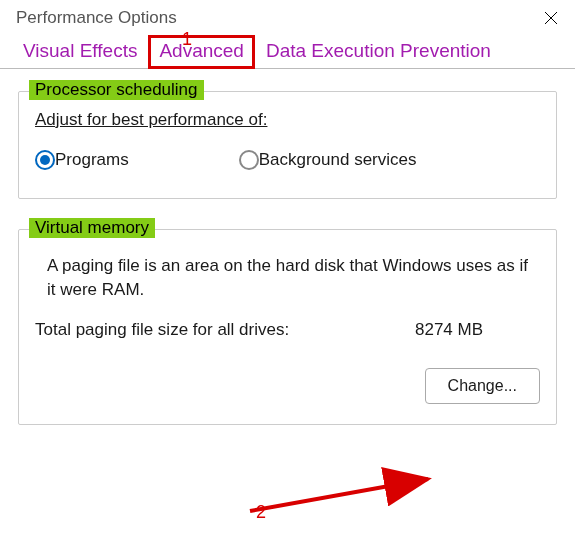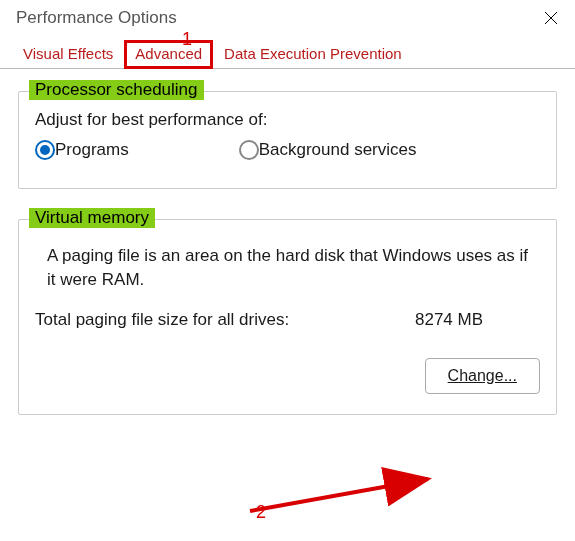--- a/index.html
+++ b/index.html
@@ -45,22 +45,22 @@
   
   .tabstrip {
     display: flex;
     align-items: flex-end;
     padding-left: 12px;
     height: 34px;
     position: relative;
   }
   .tab {
     padding: 4px 10px 6px 10px;
-    font-size: 15px;
-    color: #b91c1c;
+    font-size: 19px;
+    color: #a21caf;
     border: 1px solid transparent;
     position: relative;
     top: 1px;
   }
   .tab.active {
     border: 1px solid #bbb;
     border-bottom-color: #fff;
     background: #fff;
   }
   
@@ -87,21 +87,21 @@
     position: absolute;
     top: -12px;
     left: 10px;
     background: #84cc16;
     padding: 0 6px;
     font-size: 17px;
     color: #000;
   }
 
   .group p { margin: 6px 0 20px 0; font-size: 17px; }
-  .adjust-label { font-size: 17px; margin-bottom: 10px; }
+  .adjust-label { font-size: 17px; margin-bottom: 20px; text-decoration: underline; }
 
   .radio-row {
     display: flex;
     gap: 110px;
     margin-top: 8px;
   }
   .radio-item {
     display: flex;
     align-items: center;
     font-size: 17px;
@@ -129,21 +129,20 @@
     display: flex;
     font-size: 17px;
     margin-bottom: 28px;
   }
   .vm-row .label { flex: 0 0 380px; }
   .vm-row .value { }
 
   .btn-row {
     display: flex;
     justify-content: flex-end;
-    text-decoration: underline;
   }
   .button {
     border: 1px solid #aaa;
     border-radius: 4px;
     background: #fff;
     padding: 8px 22px;
     font-size: 16px;
     cursor: default;
   }
 

